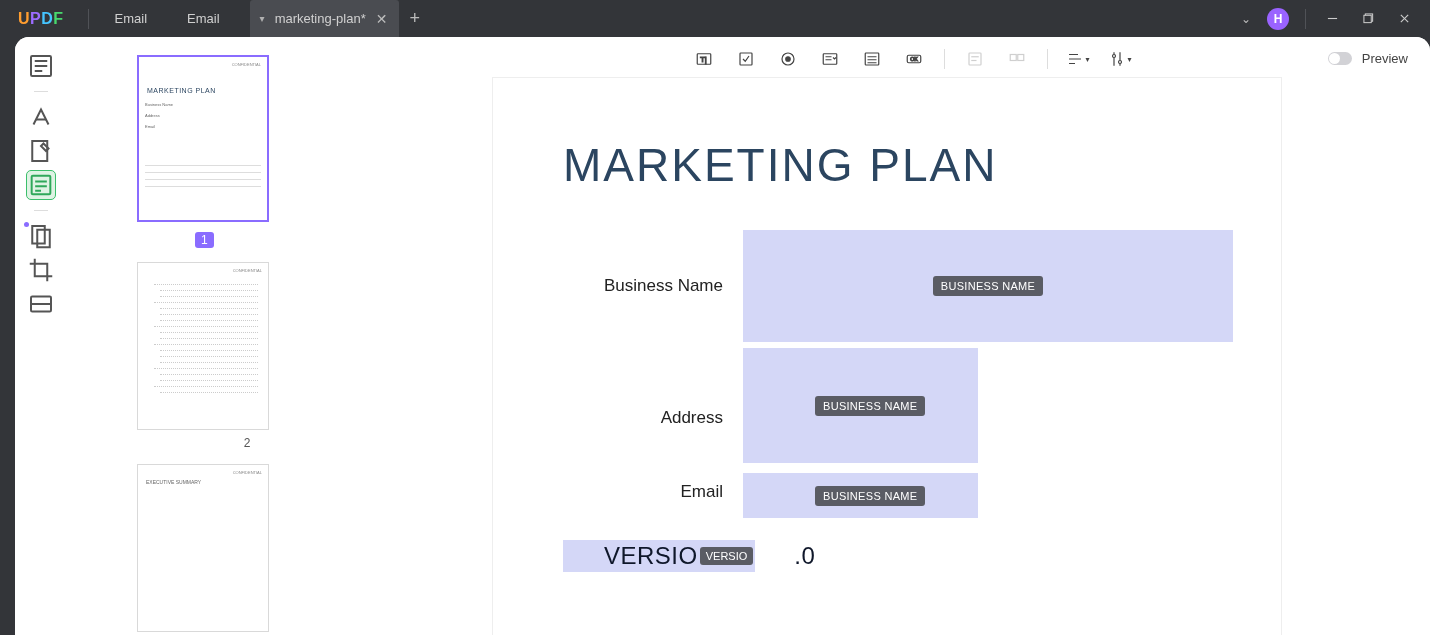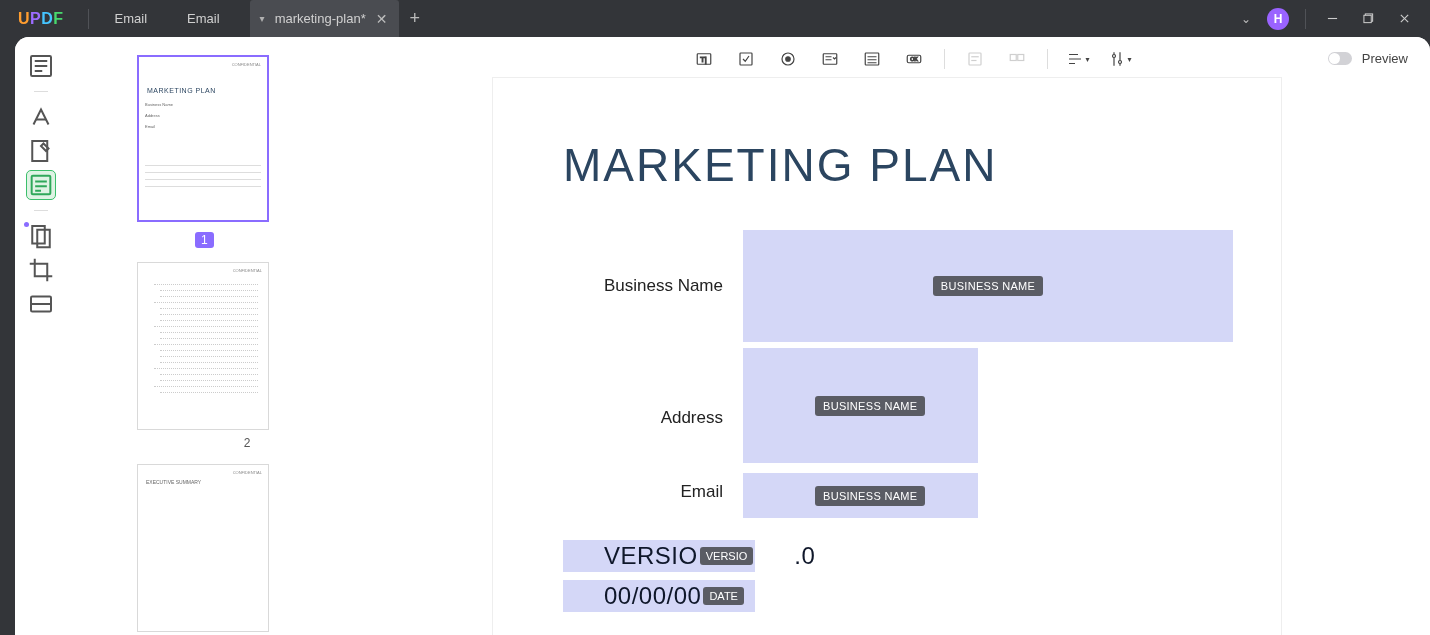--- a/index.html
+++ b/index.html
@@ -587,23 +587,17 @@
       </div>
 
       <div class="inline-block">
         <div class="inline-row">
           <div class="inline-box">
             <span class="inline-text">VERSIO</span>
             <span class="inline-tag">VERSIO</span>
             <span class="inline-text">.0</span>
           </div>
         </div>
-        <div class="inline-row">
-          <div class="inline-box">
-            <span class="inline-text">00/00/00</span>
-            <span class="inline-tag">DATE</span>
-          </div>
-        </div>
       </div>
     </div>
 
   </div>
 </div>
 
 </body></html>

